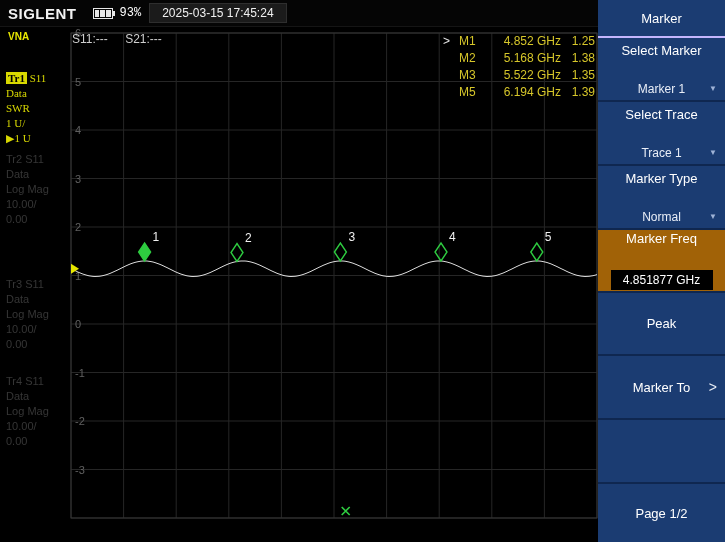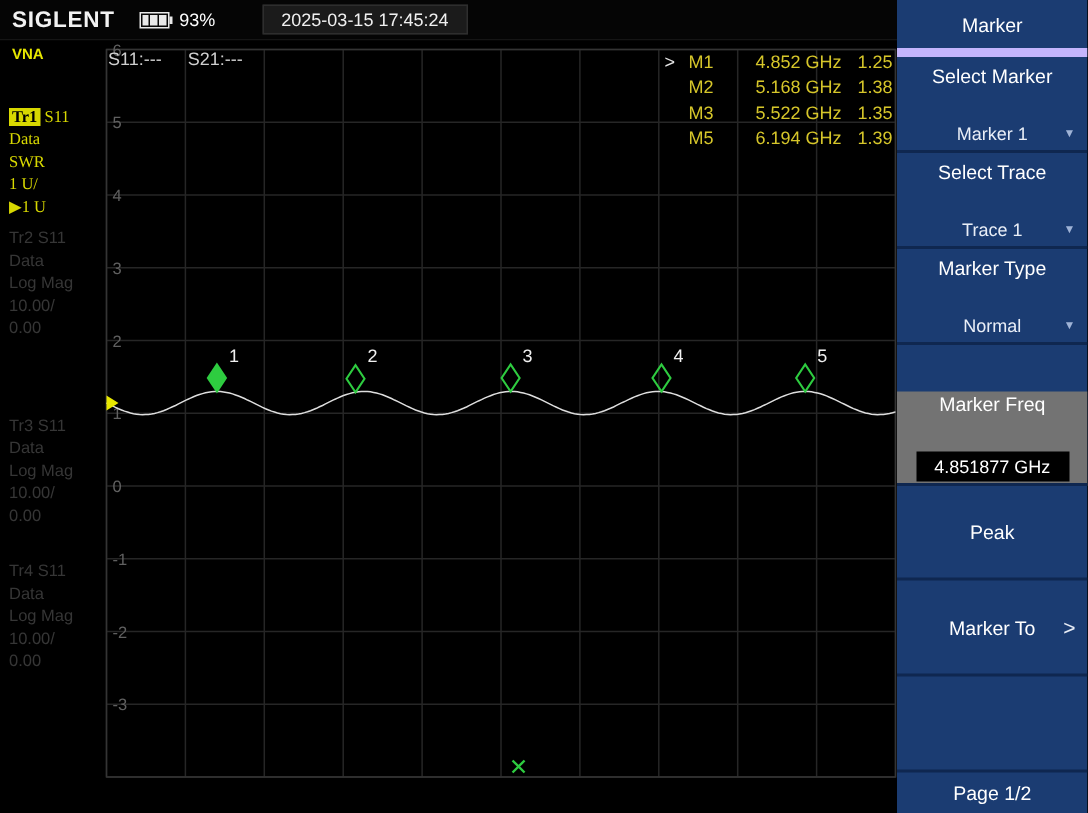--- a/index.html
+++ b/index.html
@@ -9,21 +9,21 @@
   .left-col { width:598px; display:flex; flex-direction:column; }
 
   
   .top-bar { height:27px; background:#050505; display:flex; align-items:center;
     padding:0 8px; border-bottom:1px solid #151515; }
   .brand { color:#f2f2f2; font-weight:bold; font-size:15px; letter-spacing:.5px; margin-right:16px; }
   .battery { display:inline-flex; align-items:center; margin-right:5px; }
   .bat-body { width:20px; height:11px; border:1px solid #e8e8e8; display:inline-flex; gap:1px; padding:1px; }
   .bat-body i { flex:1; background:#e8e8e8; }
   .bat-tip { width:2px; height:5px; background:#e8e8e8; }
-  .bat-text { color:#fff; font-size:12px; margin-right:31px; }
+  .bat-text { color:#fff; font-size:12px; margin-right:8px;font-family:Liberation Mono, monospace; }
   .timestamp { background:#1b1b1b; border:1px solid #2e2e2e; color:#f0f0f0;
     font-size:12px; padding:2px 12px; }
 
   
   .main { flex:1; display:flex; }
 
   
   .left-panel { width:70px; position:relative; background:#000; font-size:11px; }
   .vna { position:absolute; top:4px; left:8px; color:#e8e800; font-weight:bold; font-size:10px; }
   .trace-active { position:absolute; top:44px; left:6px; color:#d8d800; line-height:15px;font-family:Liberation Serif, serif; }
@@ -57,26 +57,26 @@
     color:#e8e8e8; font-size:12px; }
   .br-left { position:absolute; left:2px; }
   .br-center { position:absolute; left:275px; transform:translateX(-50%); white-space:nowrap; }
   .br-right { position:absolute; right:4px; }
   .bottom-row .lab { margin-right:8px; }
 
   
   .sidebar { width:127px; height:542px; background:#1b3c72; display:flex;
     flex-direction:column; color:#fff; }
   .sb-title { height:38px; display:flex; align-items:center; justify-content:center;
-    font-size:13px; border-bottom:6px solid #c4b5fd; }
+    font-size:13px; border-bottom:2px solid #c4b5fd; }
   .sb-sec { height:64px; border-bottom:2px solid #0f2750; display:flex;
     flex-direction:column; align-items:center; justify-content:center; gap:24px;
     position:relative; font-size:13px; cursor:default; }
   .sb-sec.h63 { height:63px; }
-  .sb-sec.active { background:#737373;margin-top:31px; }
+  .sb-sec.active { background:#a16207; }
   .sb-valrow { position:relative; width:100%; text-align:center; font-size:12px; color:#e9eef7; }
   .caret { position:absolute; right:8px; top:2px; font-size:8px; color:#9fb3d6; }
   .freq-box { background:#000; color:#fff; font-size:12px; padding:3px 8px;
     min-width:102px; text-align:center; }
   .submenu-arrow { position:absolute; right:8px; top:50%; transform:translateY(-50%);
     font-size:14px; color:#e9eef7; }
   .sb-page { flex:1; border-bottom:none; }
 </style>
 </head>
 <body>

